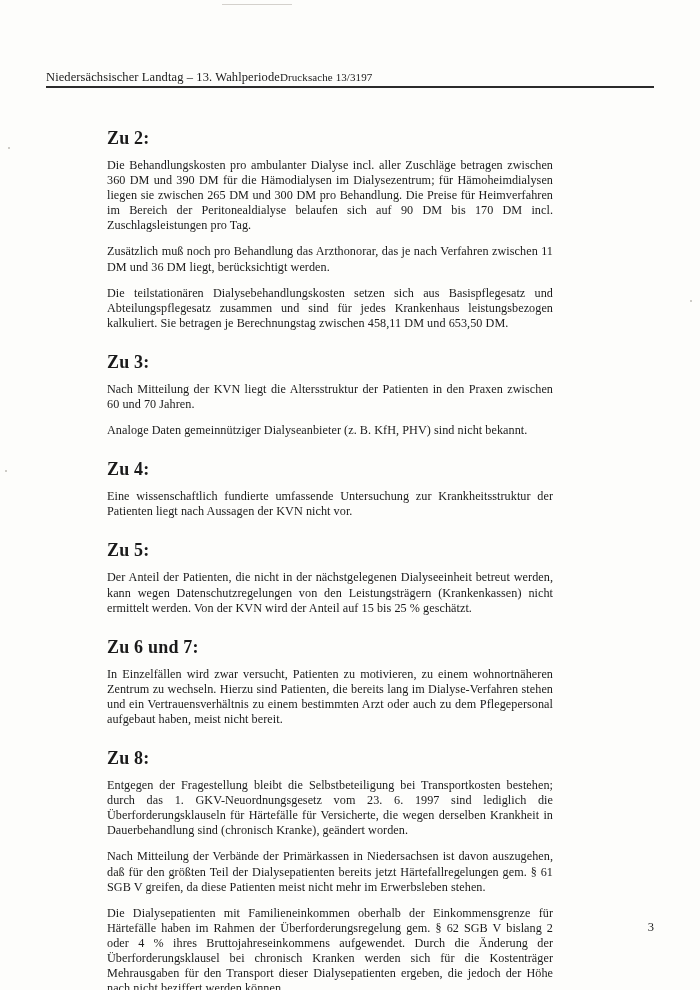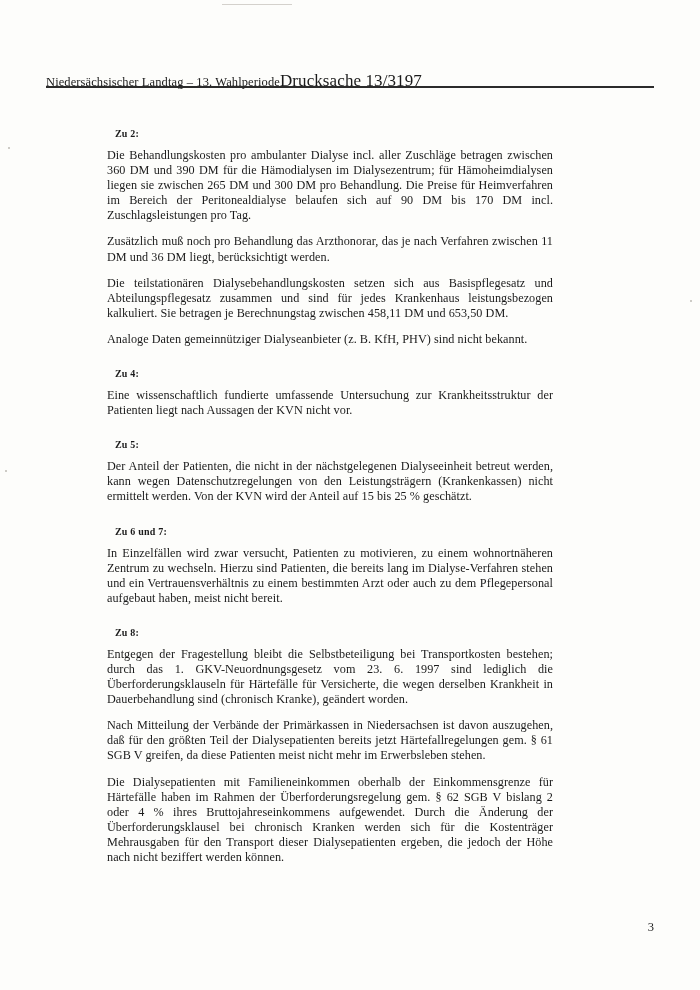--- a/index.html
+++ b/index.html
@@ -44,41 +44,41 @@
     right: 46px;
     display: flex;
     justify-content: flex-start;
     align-items: baseline;
   }
   .header-left {
     font-size: 12.5px;
     letter-spacing: .1px;
   }
   .header-right {
-    font-size: 17px;
+    font-size: 11px;
     letter-spacing: .1px;
     margin-top: 16px;
   }
   .rule {
     position: absolute;
     top: 86px;
     left: 46px;
     right: 46px;
     height: 2px;
     background: #2b2b2b;
   }
   .content {
     position: absolute;
     top: 128px;
     left: 107px;
     width: 446px;
   }
   .sec-title {
-    font-size: 10px;
-    margin: 0 0 9px 8px;
+    font-size: 18px;
+    margin: 0 0 9px 0;
     letter-spacing: .2px;
   }
   .sec-title.spaced {
     margin-top: 21px;
   }
   p.para {
     font-size: 12.2px;
     line-height: 15.1px;
     margin: 0 0 11px 0;
     text-align: justify;
@@ -113,20 +113,22 @@
 
   <div class="rule"></div>
 
   <div class="content">
 
     <h2 class="sec-title">Zu 2:</h2>
     <p class="para">Die Behandlungskosten pro ambulanter Dialyse incl. aller Zuschläge betragen zwischen 360 DM und 390 DM für die Hämodialysen im Dialysezentrum; für Hämoheimdialysen liegen sie zwischen 265 DM und 300 DM pro Behandlung. Die Preise für Heimverfahren im Bereich der Peritonealdialyse belaufen sich auf 90 DM bis 170 DM incl. Zuschlagsleistungen pro Tag.</p>
     <p class="para">Zusätzlich muß noch pro Behandlung das Arzthonorar, das je nach Verfahren zwischen 11 DM und 36 DM liegt, berücksichtigt werden.</p>
     <p class="para">Die teilstationären Dialysebehandlungskosten setzen sich aus Basispflegesatz und Abteilungspflegesatz zusammen und sind für jedes Krankenhaus leistungsbezogen kalkuliert. Sie betragen je Berechnungstag zwischen 458,11 DM und 653,50 DM.</p>
 
+    <h2 class="sec-title spaced">Zu 3:</h2>
+    <p class="para">Nach Mitteilung der KVN liegt die Altersstruktur der Patienten in den Praxen zwischen 60 und 70 Jahren.</p>
     <p class="para">Analoge Daten gemeinnütziger Dialyseanbieter (z. B. KfH, PHV) sind nicht bekannt.</p>
 
     <h2 class="sec-title spaced">Zu 4:</h2>
     <p class="para">Eine wissenschaftlich fundierte umfassende Untersuchung zur Krankheitsstruktur der Patienten liegt nach Aussagen der KVN nicht vor.</p>
 
     <h2 class="sec-title spaced">Zu 5:</h2>
     <p class="para">Der Anteil der Patienten, die nicht in der nächstgelegenen Dialyseeinheit betreut werden, kann wegen Datenschutzregelungen von den Leistungsträgern (Krankenkassen) nicht ermittelt werden. Von der KVN wird der Anteil auf 15 bis 25 % geschätzt.</p>
 
     <h2 class="sec-title spaced">Zu 6 und 7:</h2>
     <p class="para">In Einzelfällen wird zwar versucht, Patienten zu motivieren, zu einem wohnortnäheren Zentrum zu wechseln. Hierzu sind Patienten, die bereits lang im Dialyse-Verfahren stehen und ein Vertrauensverhältnis zu einem bestimmten Arzt oder auch zu dem Pflegepersonal aufgebaut haben, meist nicht bereit.</p>

